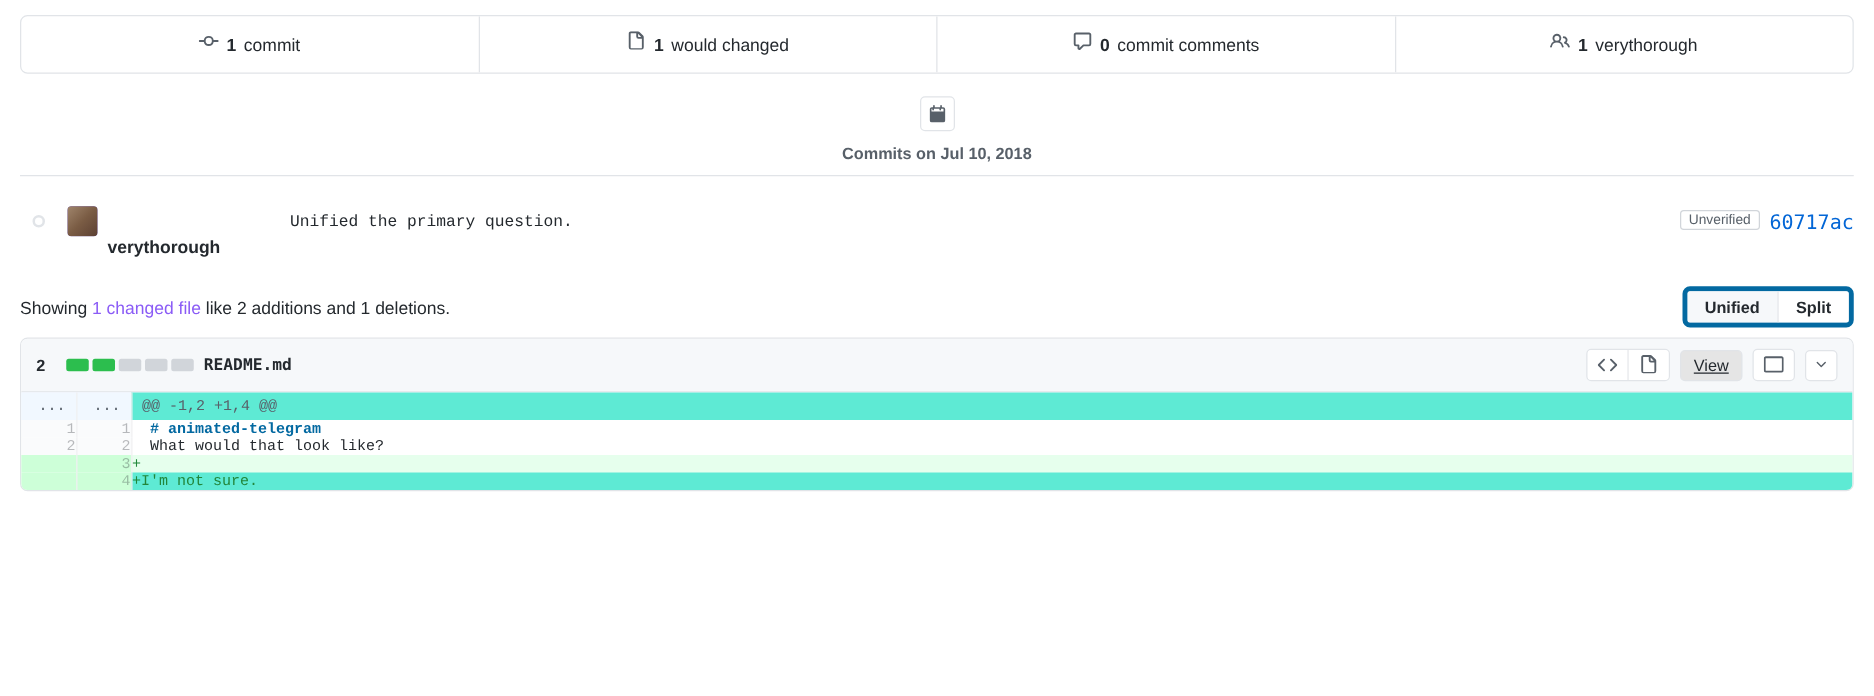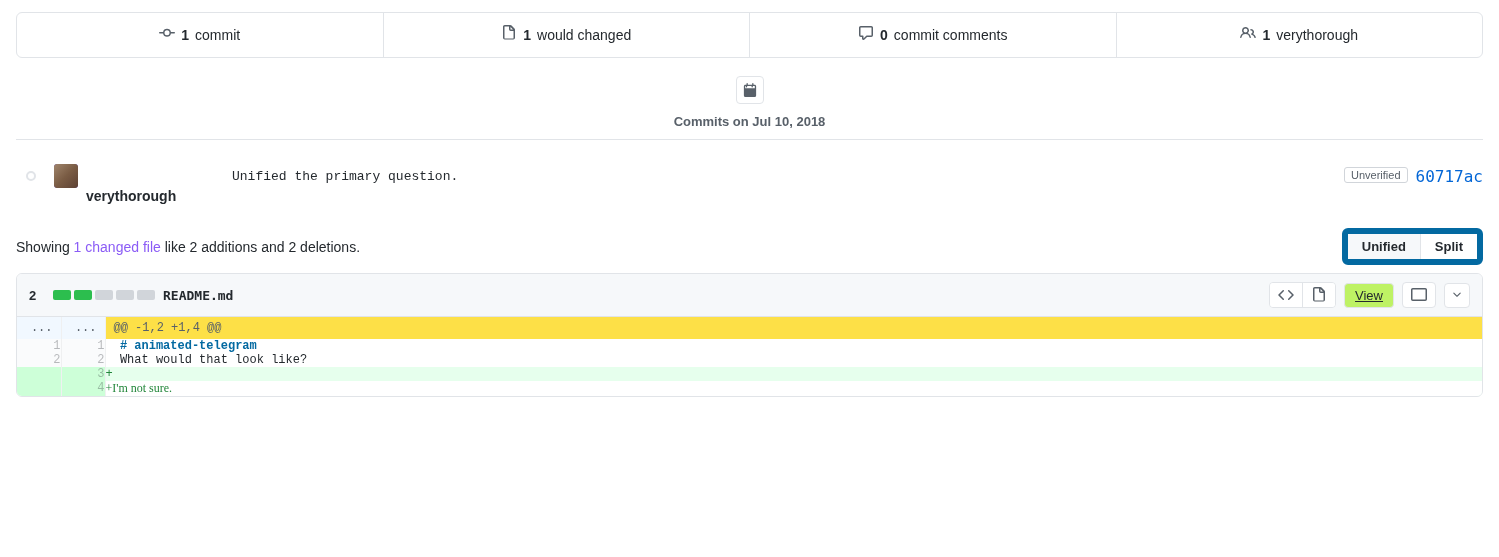--- a/index.html
+++ b/index.html
@@ -143,21 +143,21 @@
       font-size: 14px;
       color: #24292e;
     }
     .diff-summary-text a {
       color: #8b5cf6;
       text-decoration: none;
     }
     .diff-summary-text strong { font-weight: 400; }
     .view-toggle {
       display: flex;
-      border: 6px solid #0369a1;
+      border: 4px solid #0369a1;
       border-radius: 6px;
       overflow: hidden;
     }
     .view-toggle-btn {
       padding: 5px 14px;
       font-size: 13px;
       font-weight: 600;
       color: #24292e;
       background: #fff;
       border: none;
@@ -228,21 +228,21 @@
       cursor: pointer;
       color: #586069;
       font-size: 13px;
       display: flex;
       align-items: center;
       justify-content: center;
     }
     .diff-action-btn:last-child { border-right: none; }
     .view-btn {
       padding: 4px 10px;
-      background: #bef264;
+      background: #e5e5e5;
       border: 1px solid #e1e4e8;
       border-radius: 4px;
       cursor: pointer;
       font-size: 13px;
       color: #24292e;
       margin-left: 4px;
       font-weight: 500;
       text-decoration: underline;
     }
     .chevron-btn {
@@ -365,21 +365,21 @@
     <span class="commit-message">Unified the primary question.</span>
     <div class="commit-right">
       <span class="unverified-badge">Unverified</span>
       <span class="commit-hash">60717ac</span>
     </div>
   </div>
 </div>
 
 <div class="diff-summary">
   <div class="diff-summary-text">
-    <span>Showing </span><a>1 changed file</a><span> like </span><strong>2 additions</strong><span> and </span><strong>2 deletions</strong><span>.</span>
+    <span>Showing </span><a>1 changed file</a><span> like </span><strong>2 additions</strong><span> and </span><strong>1 deletions</strong><span>.</span>
   </div>
   <div class="view-toggle">
     <button class="view-toggle-btn active">Unified</button>
     <button class="view-toggle-btn">Split</button>
   </div>
 </div>
 
 <div class="diff-block">
 
   <div class="diff-file-header">
@@ -418,21 +418,21 @@
       </button>
     </div>
   </div>
 
   <table class="diff-table">
     <tbody>
 
       <tr class="diff-hunk-header">
         <td class="line-num hunk">...</td>
         <td class="line-num hunk">...</td>
-        <td class="line-content" style="background:#fde047; color:#586069;">@@ -1,2 +1,4 @@</td>
+        <td class="line-content" style="background:#5eead4; color:#586069;">@@ -1,2 +1,4 @@</td>
       </tr>
 
       <tr class="line-context">
         <td class="line-num">1</td>
         <td class="line-num">1</td>
         <td class="line-content">  <span style="color:#0369a1; font-weight:bold;"># animated-telegram</span></td>
       </tr>
 
       <tr class="line-context">
         <td class="line-num">2</td>
@@ -442,17 +442,17 @@
 
       <tr class="line-added">
         <td class="line-num" style="background:#cdffd8;"></td>
         <td class="line-num" style="background:#cdffd8;">3</td>
         <td class="line-content" style="background:#e6ffed;"><span class="plus-color">+</span></td>
       </tr>
 
       <tr class="line-added">
         <td class="line-num" style="background:#cdffd8;"></td>
         <td class="line-num" style="background:#cdffd8;">4</td>
-        <td class="line-content" style="background:#ffffff;font-family:Liberation Serif, serif;"><span class="plus-color">+I'm not sure.</span></td>
+        <td class="line-content" style="background:#5eead4;"><span class="plus-color">+I'm not sure.</span></td>
       </tr>
     </tbody>
   </table>
 </div>
 
 </body></html>

